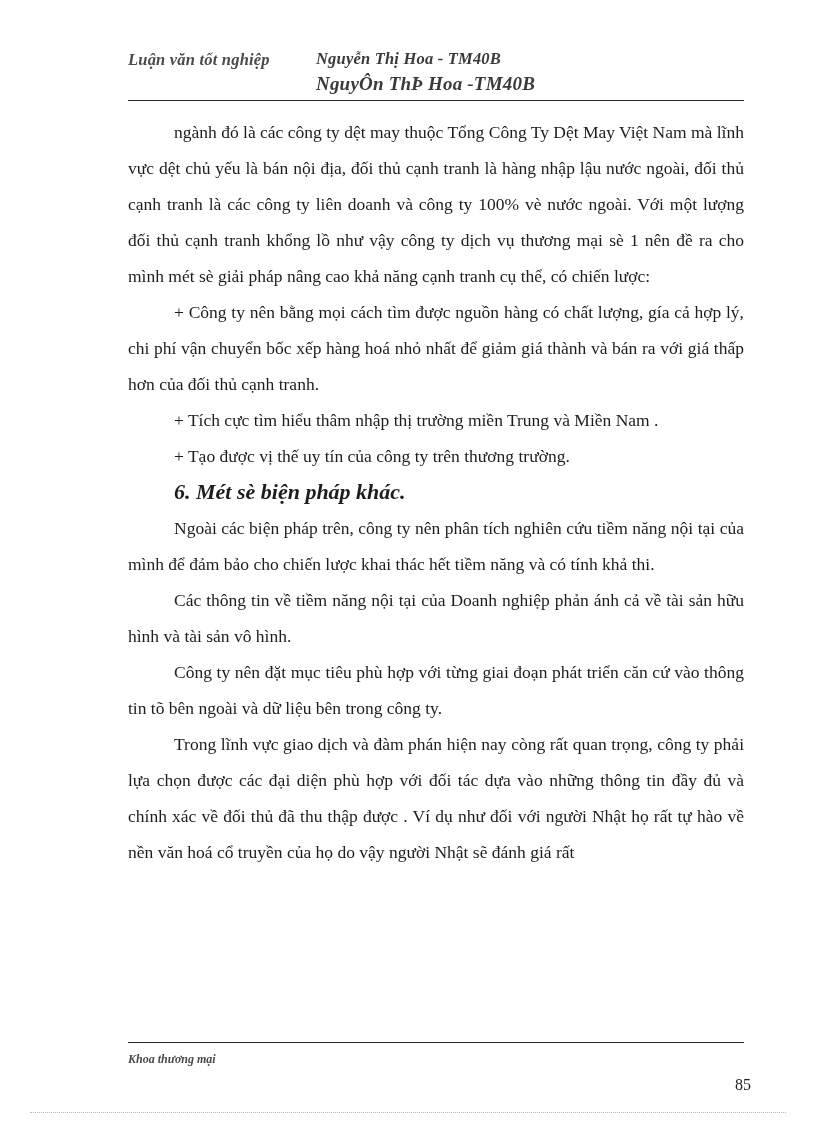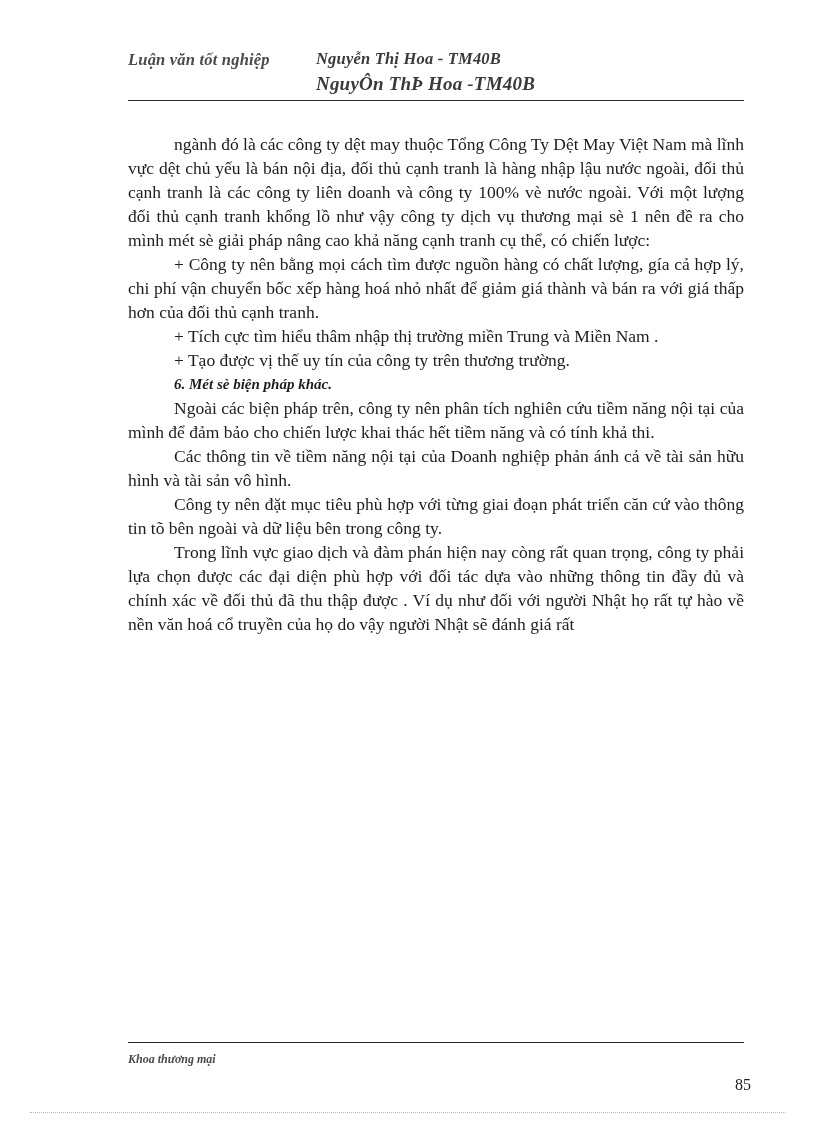--- a/index.html
+++ b/index.html
@@ -69,40 +69,40 @@
     margin: 0;
   }
   .header-rule {
     position: absolute;
     left: 0;
     top: 60px;
     width: 616px;
   }
   
   .body-text {
-    margin-top: 30px;
+    margin-top: 12px;
     font-size: 17.5px;
-    line-height: 24px;
+    line-height: 36px;
     text-align: justify;
     color: #1d1d1d;
   }
   .para {
     margin: 0 0 0 0;
     text-indent: 46px;
     text-align: justify;
     text-justify: inter-word;
   }
   .para.bullet {
     text-indent: 46px;
   }
   .subhead {
     text-indent: 46px;
     font-weight: bold;
     font-style: italic;
-    font-size: 15px;
+    font-size: 22px;
     margin: 0;
   }
   
   .footer-rule {
     position: absolute;
     left: 128px;
     top: 1042px;
     width: 616px;
   }
   .footer-left {

